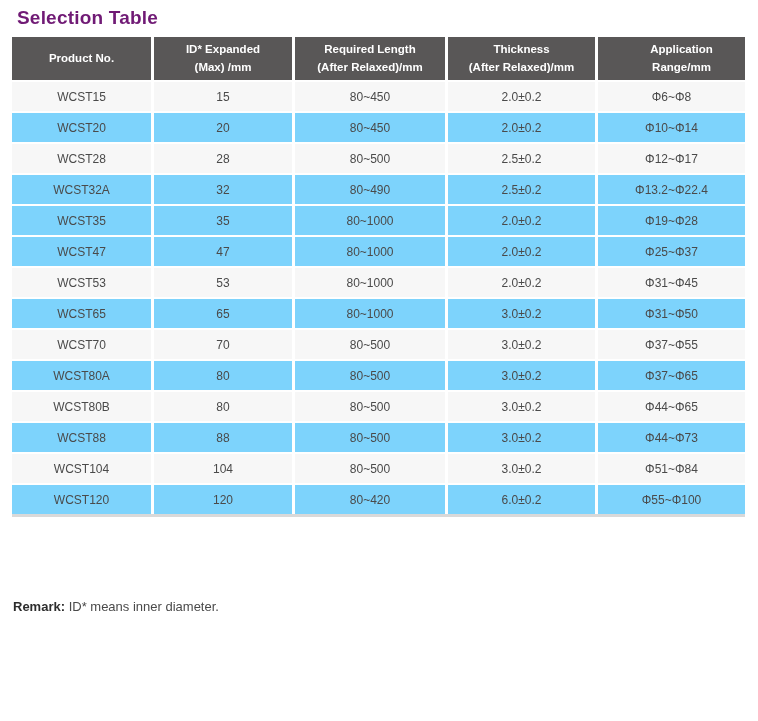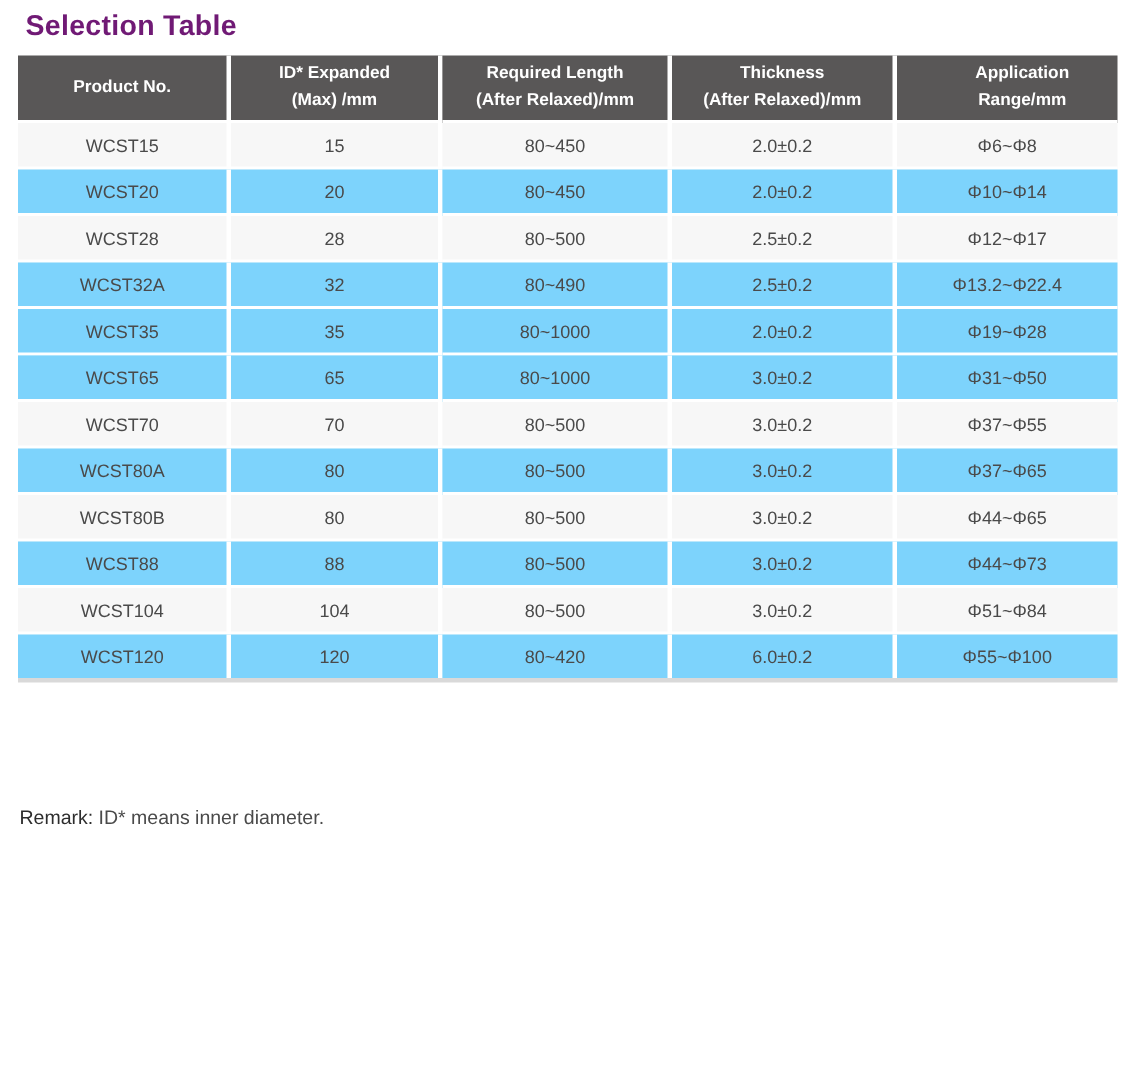--- a/index.html
+++ b/index.html
@@ -57,21 +57,21 @@
     margin-left: 12px;
     margin-top: -2px;
     background: #d9d9d9;
   }
   .remark {
     margin: 82px 0 0 13px;
     font-size: 13px;
     color: #4a4a4a;
   }
   .remark-label {
-    font-weight: normal;
+    font-weight: bold;
     color: #2d2d2d;
   }
 </style>
 </head>
 <body>
 
 <h2 class="page-title">Selection Table</h2>
 
 <table class="selection-table">
   <colgroup>
@@ -135,20 +135,34 @@
         <td>Φ13.2~Φ22.4</td>
       </tr>
       <tr class="even">
         <td>WCST35</td>
         <td>35</td>
         <td>80~1000</td>
         <td>2.0±0.2</td>
         <td>Φ19~Φ28</td>
       </tr>
       <tr class="even">
+        <td>WCST47</td>
+        <td>47</td>
+        <td>80~1000</td>
+        <td>2.0±0.2</td>
+        <td>Φ25~Φ37</td>
+      </tr>
+      <tr class="odd">
+        <td>WCST53</td>
+        <td>53</td>
+        <td>80~1000</td>
+        <td>2.0±0.2</td>
+        <td>Φ31~Φ45</td>
+      </tr>
+      <tr class="even">
         <td>WCST65</td>
         <td>65</td>
         <td>80~1000</td>
         <td>3.0±0.2</td>
         <td>Φ31~Φ50</td>
       </tr>
       <tr class="odd">
         <td>WCST70</td>
         <td>70</td>
         <td>80~500</td>

